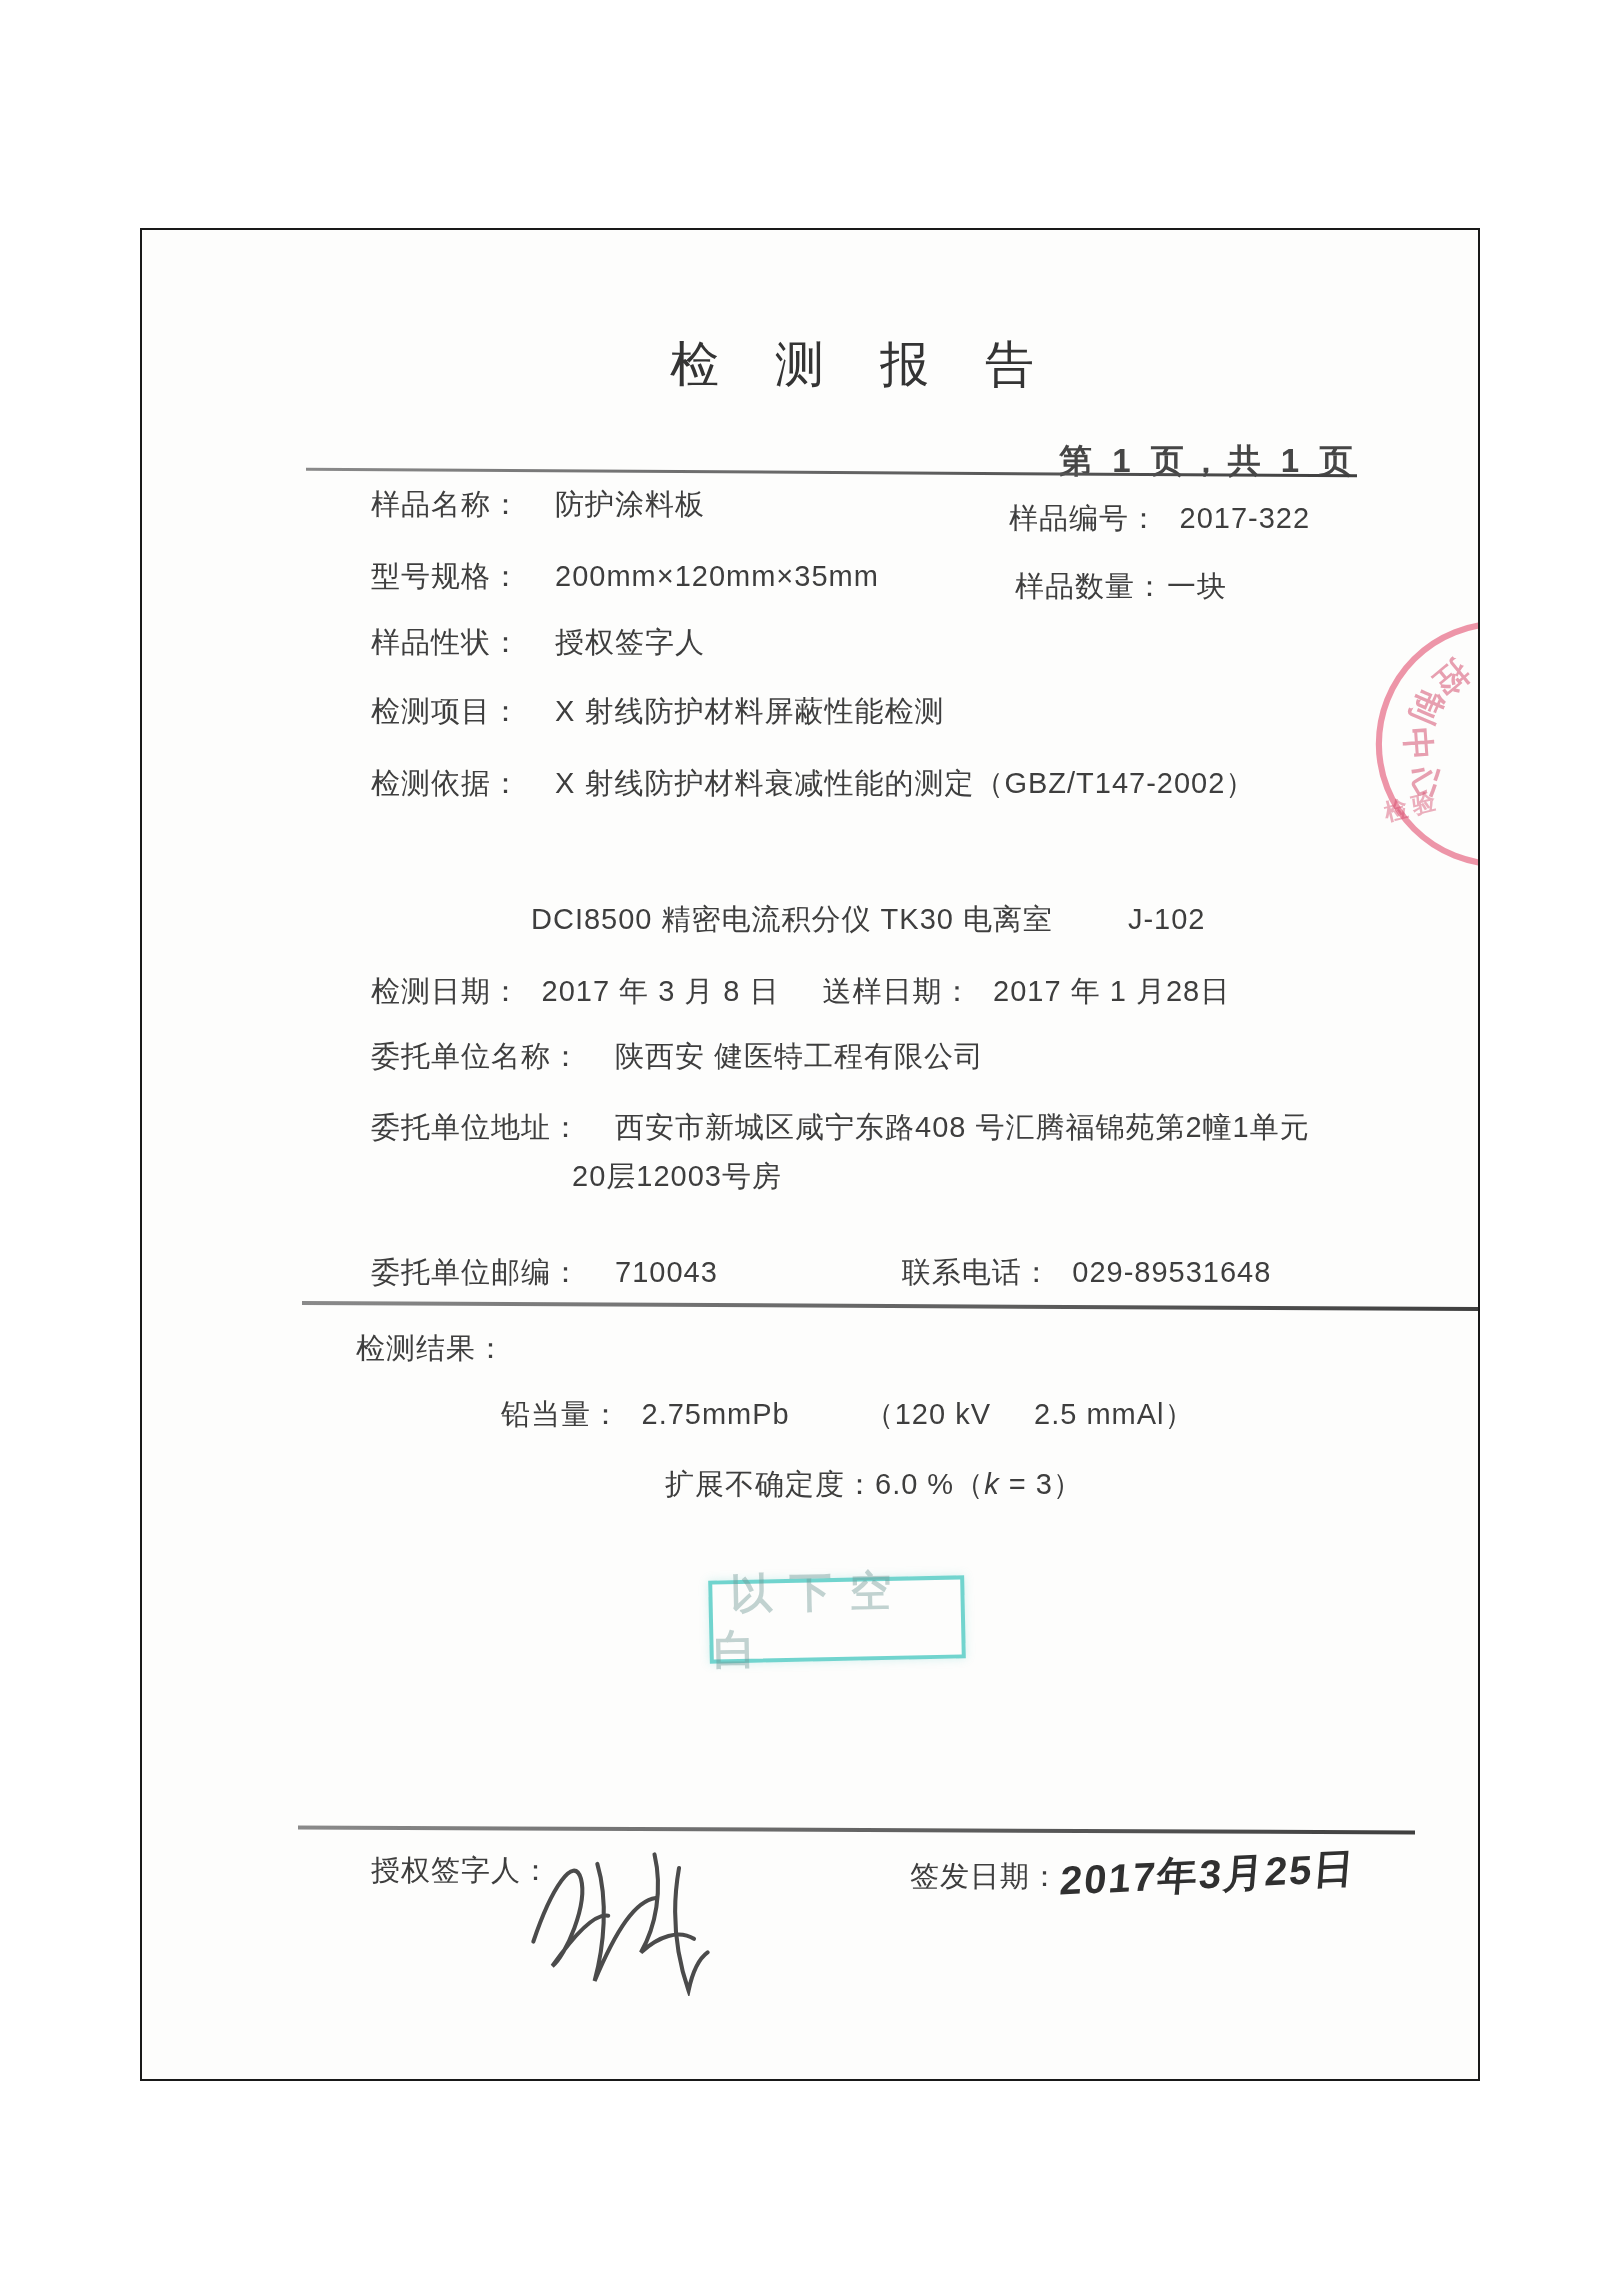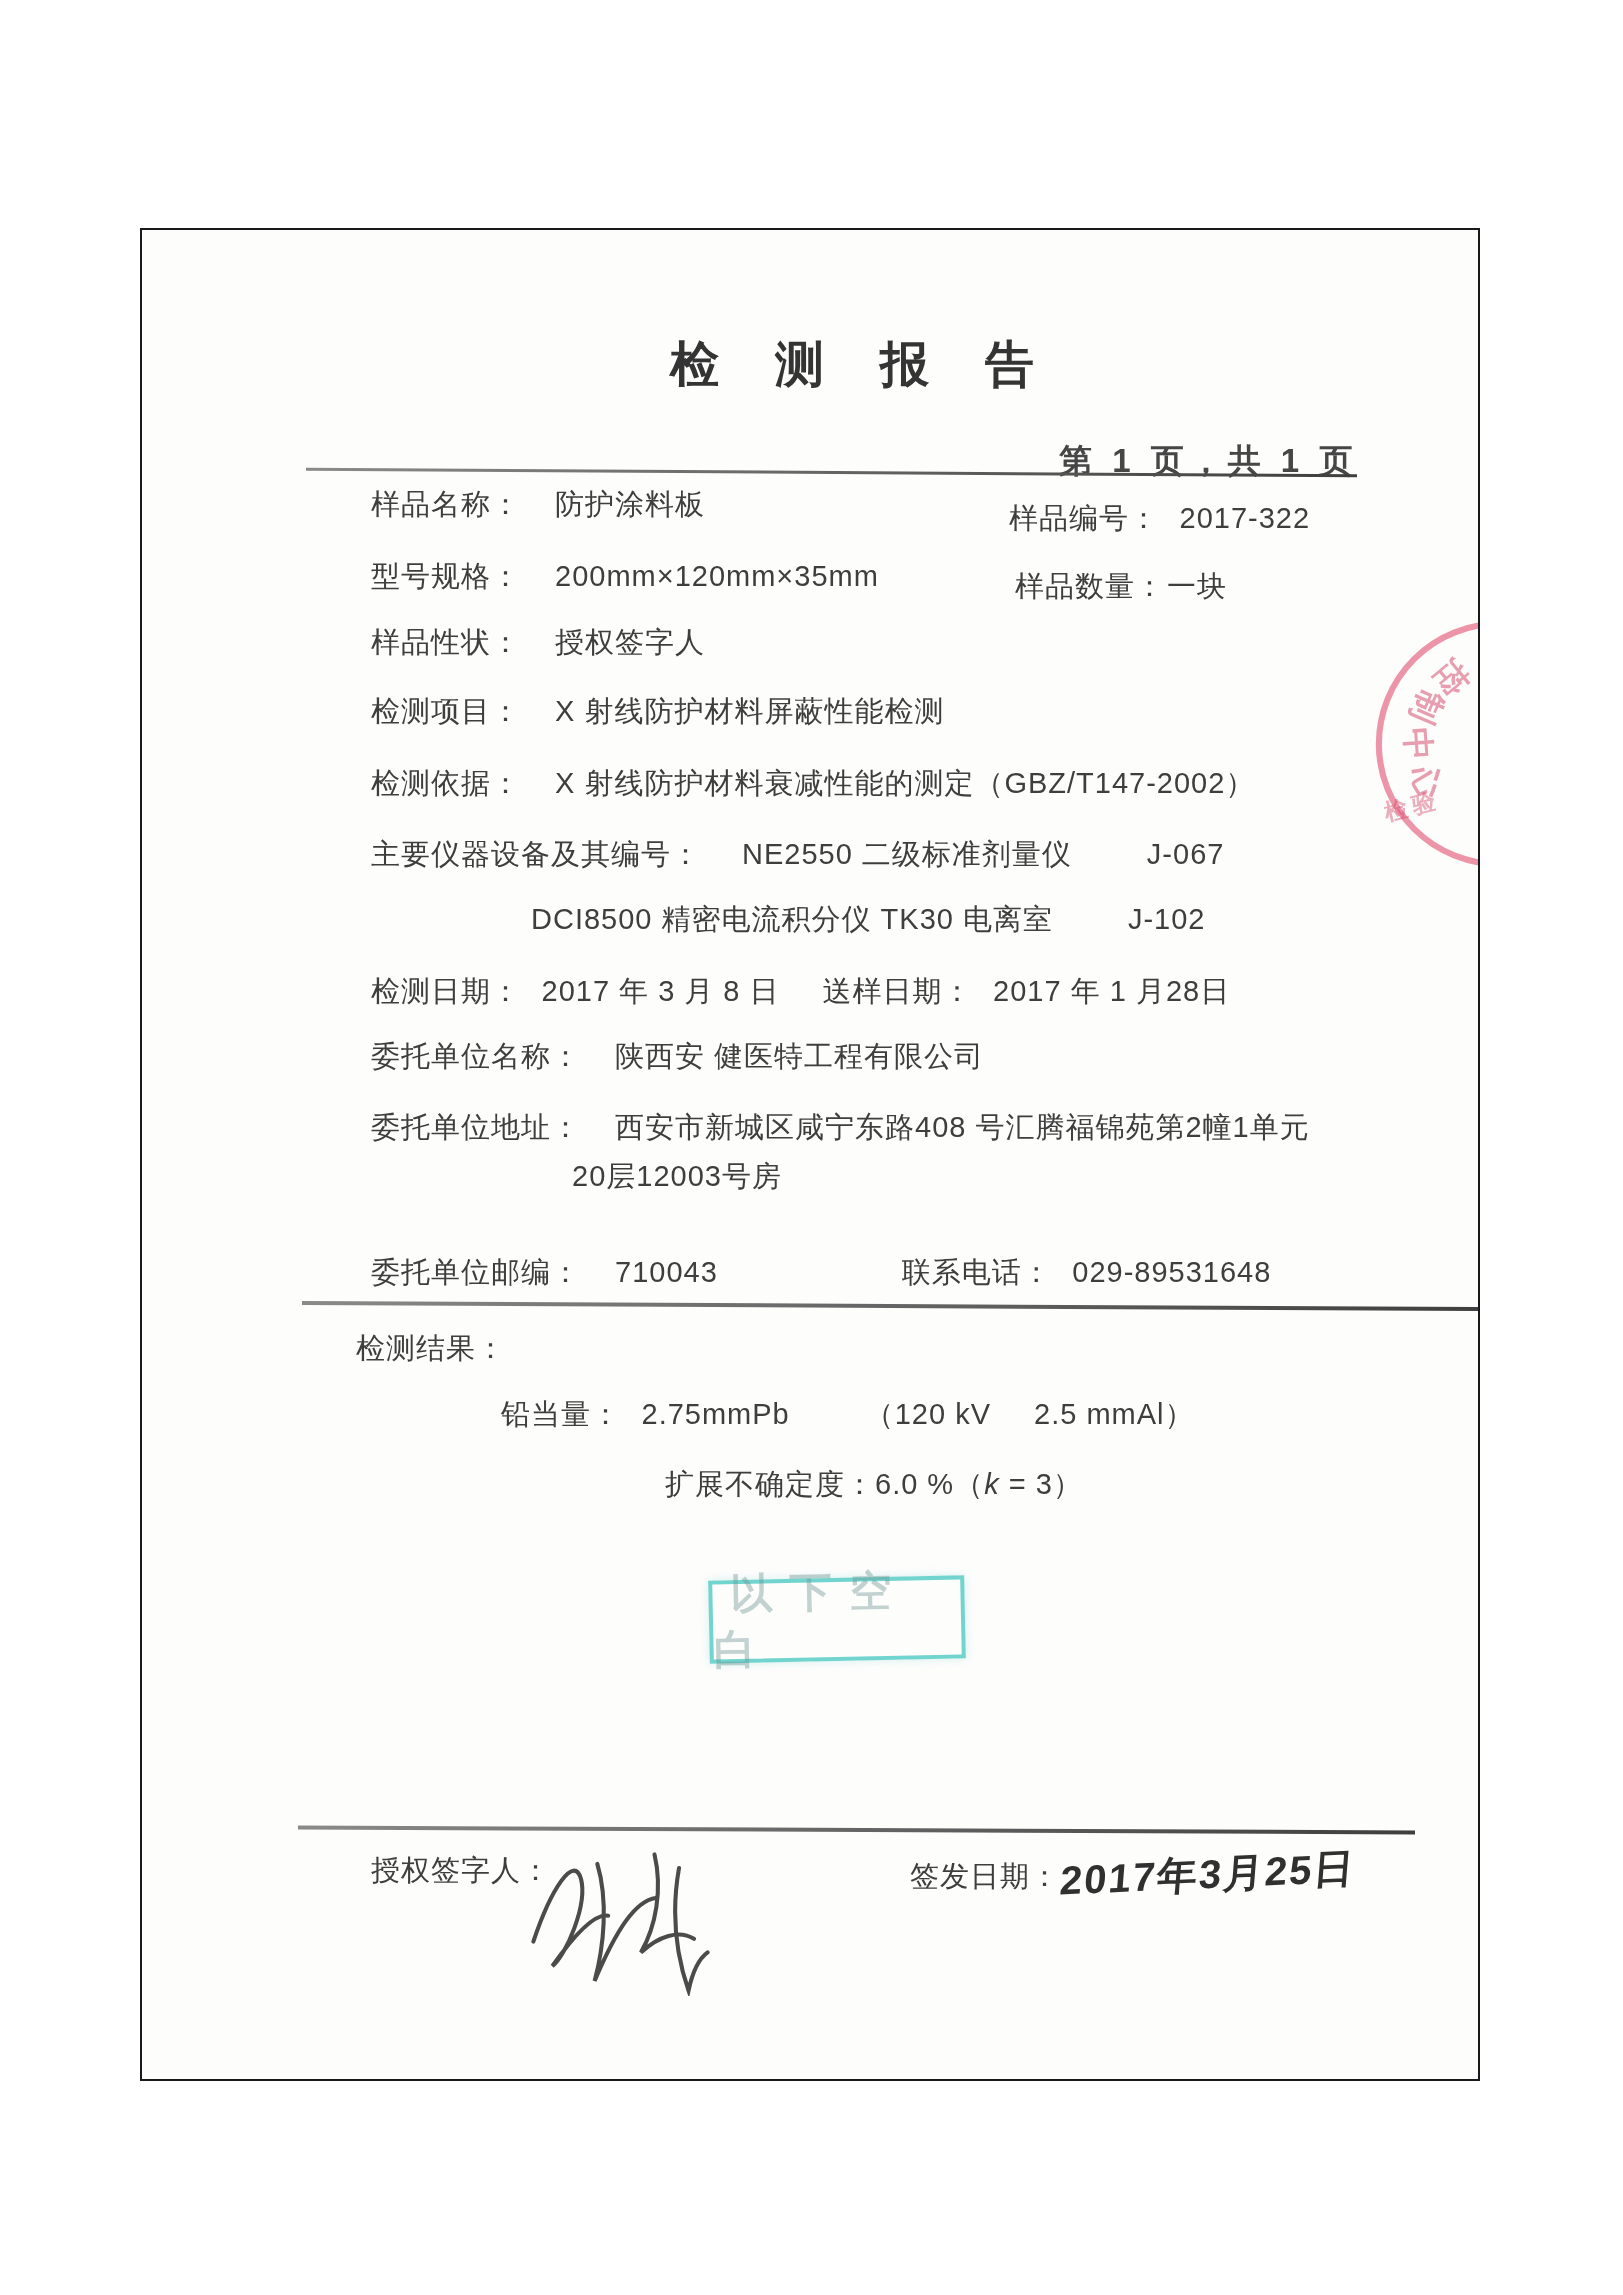--- a/index.html
+++ b/index.html
@@ -7,21 +7,21 @@
     position:relative;width:1623px;height:2295px;background:#ffffff;
     font-family:"Liberation Sans","DejaVu Sans",sans-serif;color:#3e3e3e;
     overflow:hidden;
   }
   .frame{
     position:absolute;left:140px;top:228px;width:1340px;height:1853px;
     border:2.7px solid #191919;background:#fdfdfc;overflow:hidden;box-sizing:border-box;
   }
   .doc-title{
     position:absolute;left:528px;top:102px;white-space:nowrap;
-    font-size:49px;font-weight:700;letter-spacing:56px;color:#343434;
+    font-size:49px;font-weight:400;letter-spacing:56px;color:#343434;
   }
   .page-info{
     position:absolute;left:917px;top:209px;white-space:nowrap;
     font-size:33px;font-weight:600;letter-spacing:5.5px;color:#464646;
   }
   .hline{position:absolute;background:linear-gradient(90deg,#8a8a8a,#3f3f3f);}
   .hl1{left:164px;top:241px;width:1051px;height:3.4px;transform:rotate(0.35deg);}
   .hl2{left:160px;top:1074px;width:1184px;height:4.1px;transform:rotate(0.3deg);}
   .hl3{left:156px;top:1598px;width:1117px;height:4.1px;transform:rotate(0.25deg);}
   .row{
@@ -93,23 +93,20 @@
     </div>
 
     <div class="row" style="left:229px;top:462px">
       <span>检测项目：</span><span class="m50">X 射线防护材料屏蔽性能检测</span>
     </div>
 
     <div class="row" style="left:229px;top:534px">
       <span>检测依据：</span><span class="m50">X 射线防护材料衰减性能的测定（GBZ/T147-2002）</span>
     </div>
 
-    <div class="row" style="left:229px;top:605px">
-      <span>主要仪器设备及其编号：</span><span class="m60">NE2550 二级标准剂量仪</span><span class="m110">J-067</span>
-    </div>
     <div class="row" style="left:389px;top:670px">
       <span>DCI8500 精密电流积分仪 TK30 电离室</span><span class="m110">J-102</span>
     </div>
 
     <div class="row" style="left:229px;top:742px">
       <span>检测日期：</span><span class="m30">2017 年 3 月 8 日</span><span class="m90">送样日期：</span><span class="m30">2017 年 1 月28日</span>
     </div>
 
     <div class="row" style="left:229px;top:807px">
       <span>委托单位名称：</span><span class="m50">陕西安 健医特工程有限公司</span>

